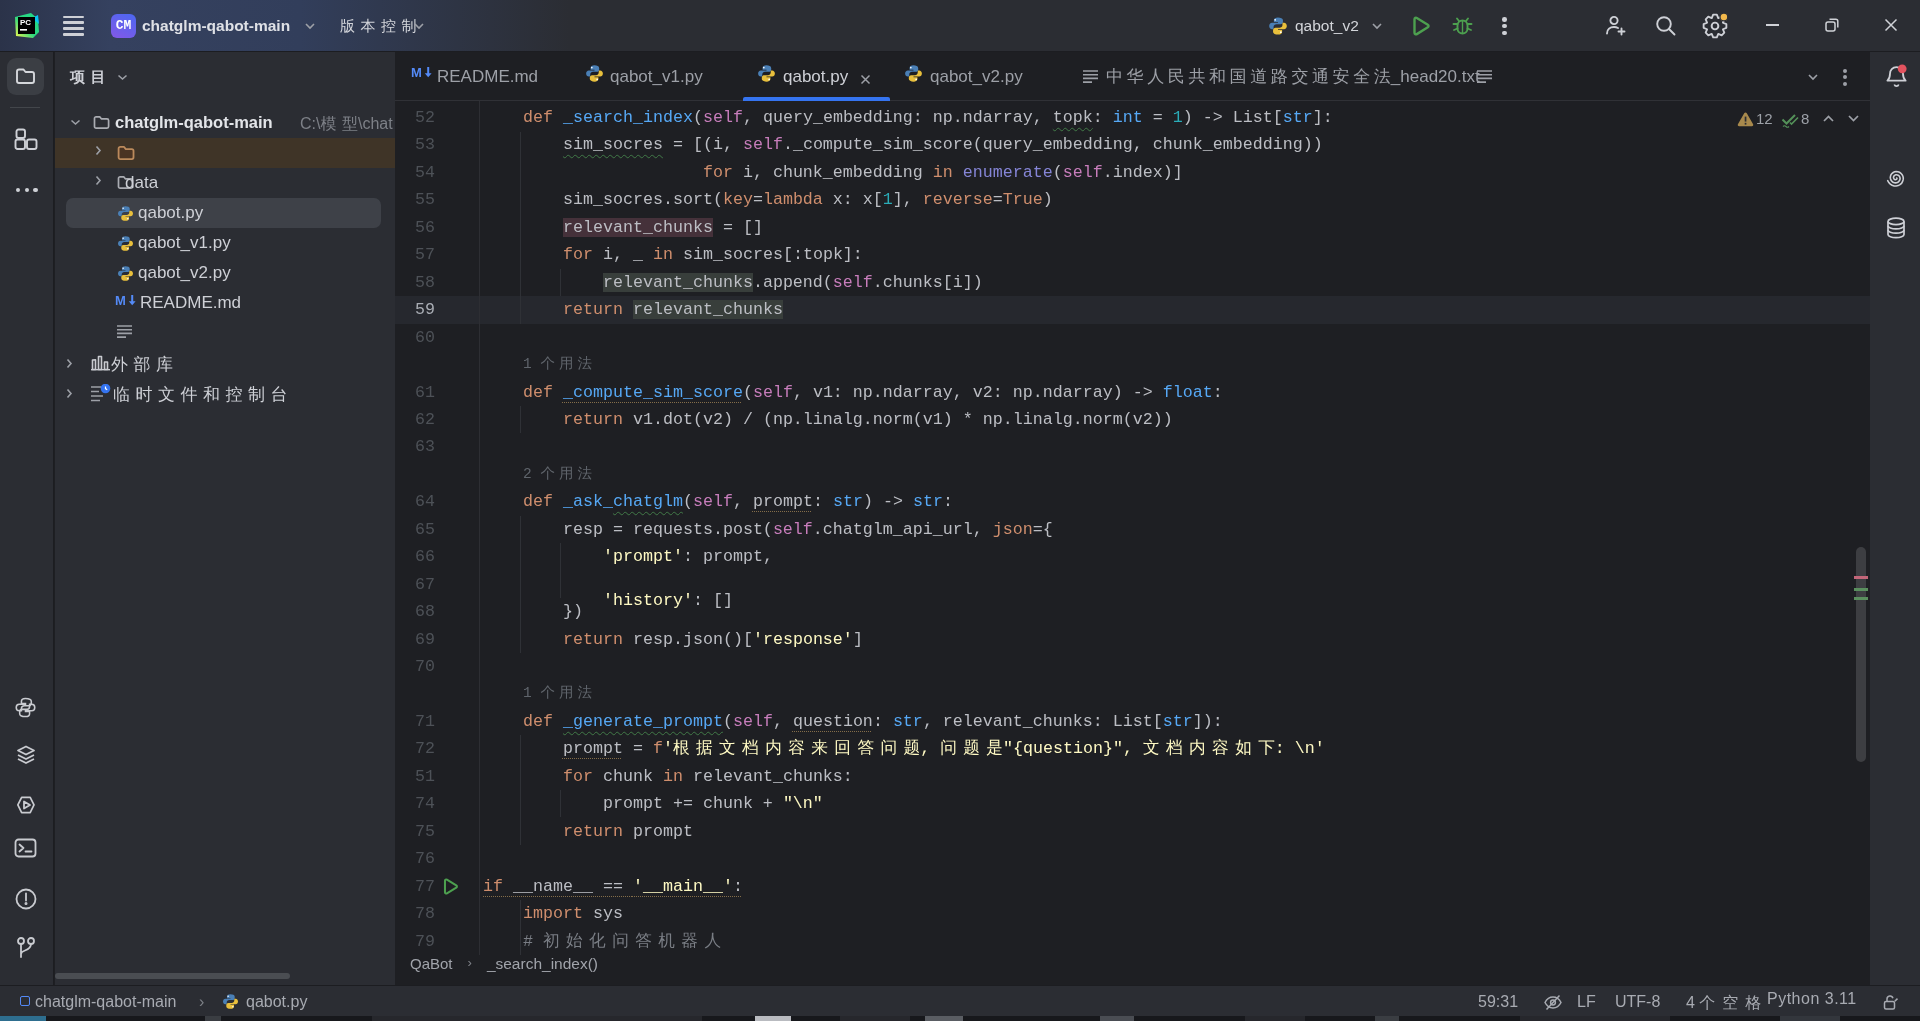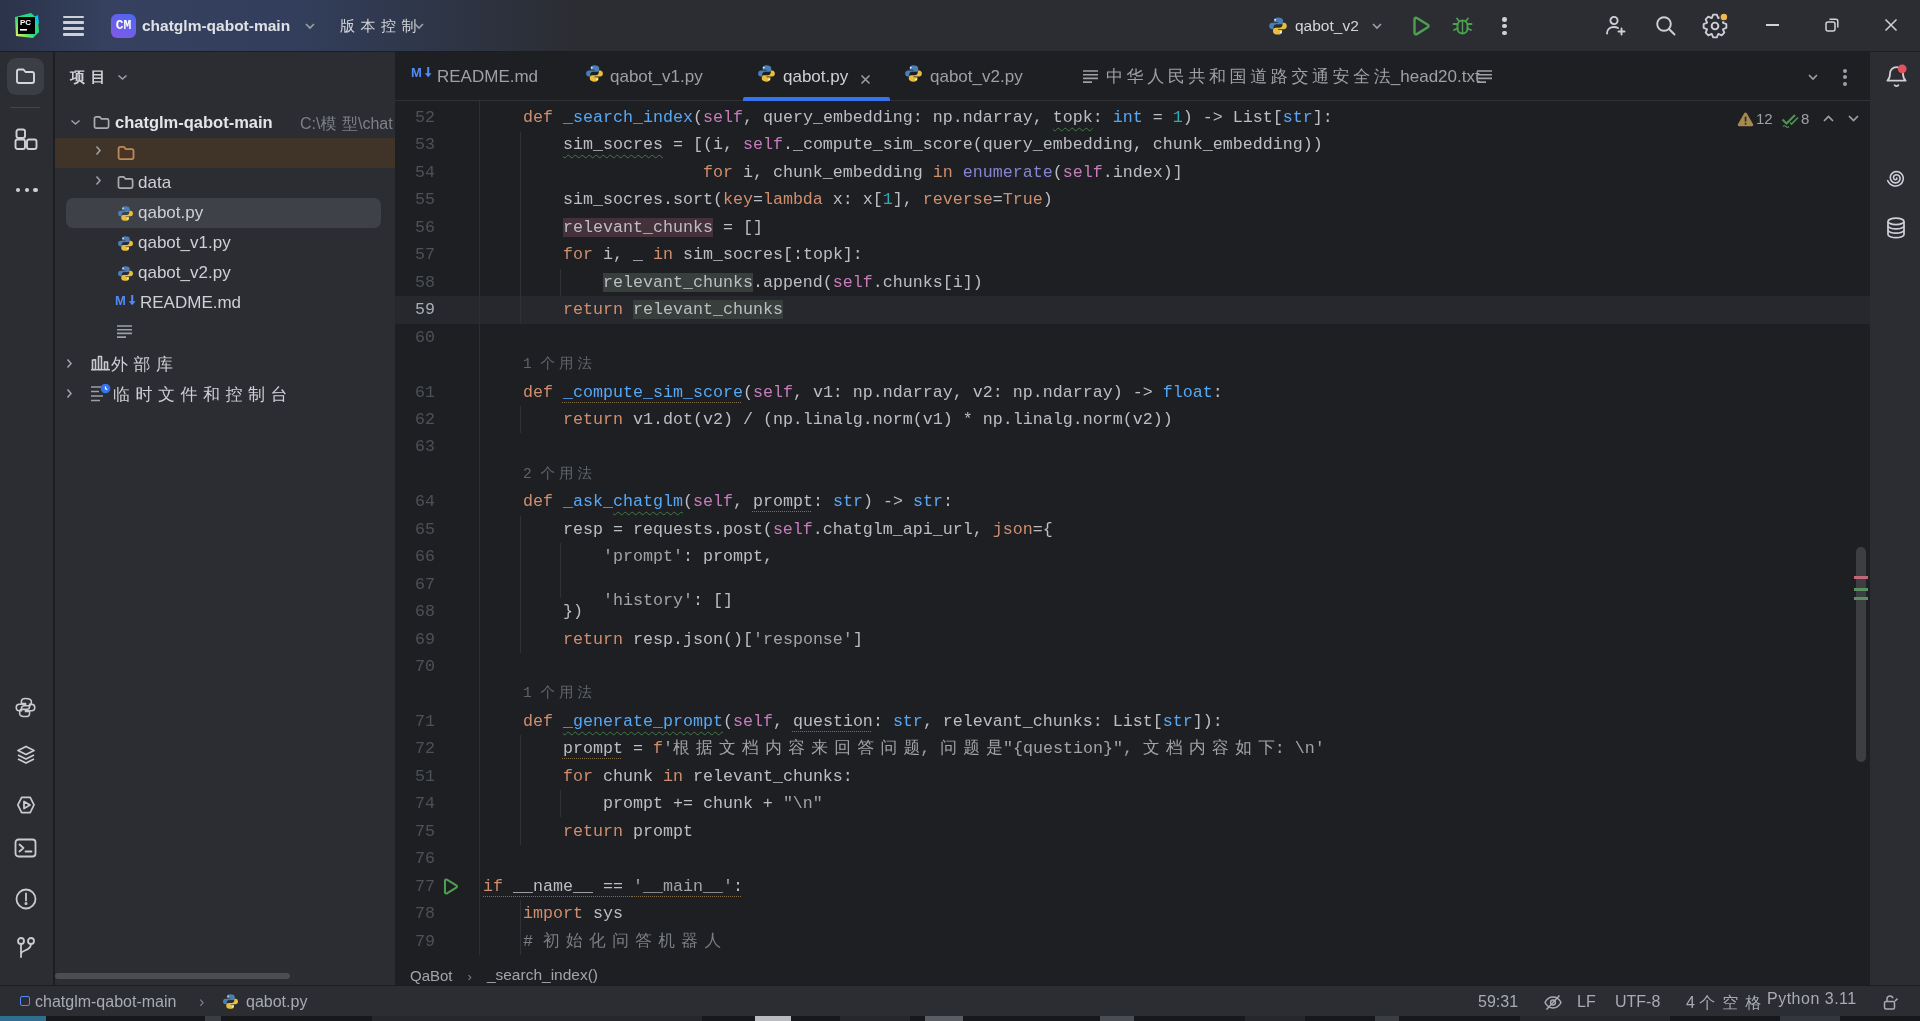--- a/index.html
+++ b/index.html
@@ -22,21 +22,21 @@
 #edit{position:absolute;left:395px;top:52px;width:1475px;height:933px;background:#1e1f23}
 #tabbar{position:absolute;left:395px;top:52px;width:1475px;height:49px;background:#1e1f23;border-bottom:1px solid #303136}
 .tab{position:absolute;top:0;height:49px;display:flex;align-items:center;font-size:17px;color:#9da0a7;white-space:nowrap}
 .tab .uk{letter-spacing:3.6px;margin-right:-3.6px}
 .ln,.lnc{position:absolute;left:355px;width:80px;text-align:right;font-family:"Liberation Mono",monospace;font-size:16.6px;line-height:27.45px;color:#4d5157}
 .lnc{color:#a9adb4}
 .cl{position:absolute;left:483px;font-family:"Liberation Mono",monospace;font-size:16.66px;line-height:27.45px;white-space:pre;color:#bcbec4}
 .cl .ck,.inlay .ck{letter-spacing:6.4px;margin-right:-6.4px}
 .inlay{position:absolute;left:523px;font-family:"Liberation Mono",monospace;font-size:14.5px;line-height:27.45px;color:#5f646b;white-space:nowrap}
 .inlay .ck{letter-spacing:4px!important;margin-right:-4px!important}
-.kw{color:#cf8e6d}.fn{color:#56a8f5}.se{color:#c77dbb}.st{color:#a3a3a3}.nu{color:#2aacb8}
+.kw{color:#cf8e6d}.fn{color:#56a8f5}.se{color:#c77dbb}.st{color:#fef9c3}.nu{color:#2aacb8}
 .bi{color:#8585d6}.na{color:#cf8e6d}.ty{color:#56a8f5}.cm{color:#7a7e85}.df{color:#bcbec4}
 .wv{text-decoration:underline wavy #417947 1px;text-underline-offset:4.5px}
 .du,.du2{text-decoration:underline dotted #846d49 1px;text-underline-offset:4.5px}
 .hw{background:#45313a}.hr{background:#383e3b}
 
 #rrail{position:absolute;left:1870px;top:52px;width:50px;height:933px;background:#2b2d33}
 
 #status{position:absolute;left:0;top:985px;width:1920px;height:31px;background:#2b2d33;border-top:1px solid #1c1d21;color:#a8abb2;font-size:15px}
 #status .abs{white-space:nowrap}
 #status{font-size:16px!important}
@@ -241,21 +241,21 @@
       <path d="M1.5 3.4c0-.9.7-1.6 1.6-1.6h3.6l1.6 2h5.7c.9 0 1.6.7 1.6 1.6v6.2c0 .9-.7 1.6-1.6 1.6H3.1c-.9 0-1.6-.7-1.6-1.6V3.4z" fill="#4a3423" stroke="#bb8a5c" stroke-width="1.7" stroke-linejoin="round"></path>
     </svg>
 
  <svg class="abs" style="left:40px;top:123px" width="7" height="11" viewBox="0 0 7 11">
       <path d="M1.5 1.5l3.5 4-3.5 4" stroke="#9da0a7" stroke-width="1.6" fill="none"></path>
     </svg>
  <svg class="abs" style="left:62px;top:123px" width="17" height="15" viewBox="0 0 17 15">
       <path d="M1.5 3.4c0-.9.7-1.6 1.6-1.6h3.6l1.6 2h5.7c.9 0 1.6.7 1.6 1.6v6.2c0 .9-.7 1.6-1.6 1.6H3.1c-.9 0-1.6-.7-1.6-1.6V3.4z" fill="none" stroke="#aaacb2" stroke-width="1.7" stroke-linejoin="round"></path>
     </svg>
  <div class="trow" style="top:116px">
-      <span class="lbl" style="left:83px">data</span>
+      <span class="lbl" style="left:70px">data</span>
     </div>
 
  <div class="abs" style="left:11px;top:146px;width:315px;height:30px;background:#3e4148;border-radius:7px"></div>
  <div class="abs" style="left:62px;top:153px">
       <svg width="17" height="17" viewBox="0 0 17 17">
         <path d="M8.4 1.2c-2 0-3.4.9-3.4 2.3v1.7h3.5v.6H3.4C2 5.8 1 7 1 8.5s1 2.7 2.4 2.7h1.3V9.4c0-1.4 1.2-2.4 2.5-2.4h3.5c1.1 0 2-.9 2-2.1V3.5c0-1.4-1.9-2.3-4.3-2.3z" fill="#4a7fb5"></path>
         <path d="M8.6 15.8c2 0 3.4-.9 3.4-2.3v-1.7H8.5v-.6h5.1c1.4 0 2.4-1.2 2.4-2.7s-1-2.7-2.4-2.7h-1.3v1.8c0 1.4-1.2 2.4-2.5 2.4H6.3c-1.1 0-2 .9-2 2.1v1.4c0 1.4 1.9 2.3 4.3 2.3z" fill="#e8bf3c"></path>
         <circle cx="6.1" cy="3.2" r=".75" fill="#fff"></circle>
         <circle cx="10.9" cy="13.8" r=".75" fill="#fff"></circle>
       </svg>
@@ -494,21 +494,21 @@
     </svg>
  <svg class="abs" style="left:1847px;top:114px" width="13" height="9" viewBox="0 0 13 9">
       <path d="M2 2l4.5 4.5L11 2" stroke="#9da0a7" stroke-width="1.7" fill="none"></path>
     </svg>
 
  <div class="abs" style="left:1856px;top:547px;width:10px;height:215px;background:rgba(255,255,255,.14);border-radius:5px"></div>
  <div class="abs" style="left:1854px;top:576px;width:14px;height:3px;background:#c26679"></div>
  <div class="abs" style="left:1854px;top:588px;width:14px;height:3px;background:#5a8f5e"></div>
  <div class="abs" style="left:1854px;top:597px;width:14px;height:3px;background:#5a8f5e"></div>
 
- <div class="abs" style="left:410px;top:955px;height:29px;display:flex;align-items:flex-end;color:#a1a4ab;font-size:15px">
+ <div class="abs" style="left:410px;top:955px;height:29px;display:flex;align-items:flex-start;color:#a1a4ab;font-size:15px">
   <span>QaBot</span>
       <span style="margin:0 15px;color:#7d8087;font-size:13px">›</span>
       <span style="font-size:15.5px">_search_index()</span>
  </div>
 </div>
 
 <div id="rrail">
 
  <svg class="abs" style="left:15px;top:12px" width="23" height="25" viewBox="0 0 23 25">
   <g fill="none" stroke="#ced0d6" stroke-width="1.8" stroke-linejoin="round">

